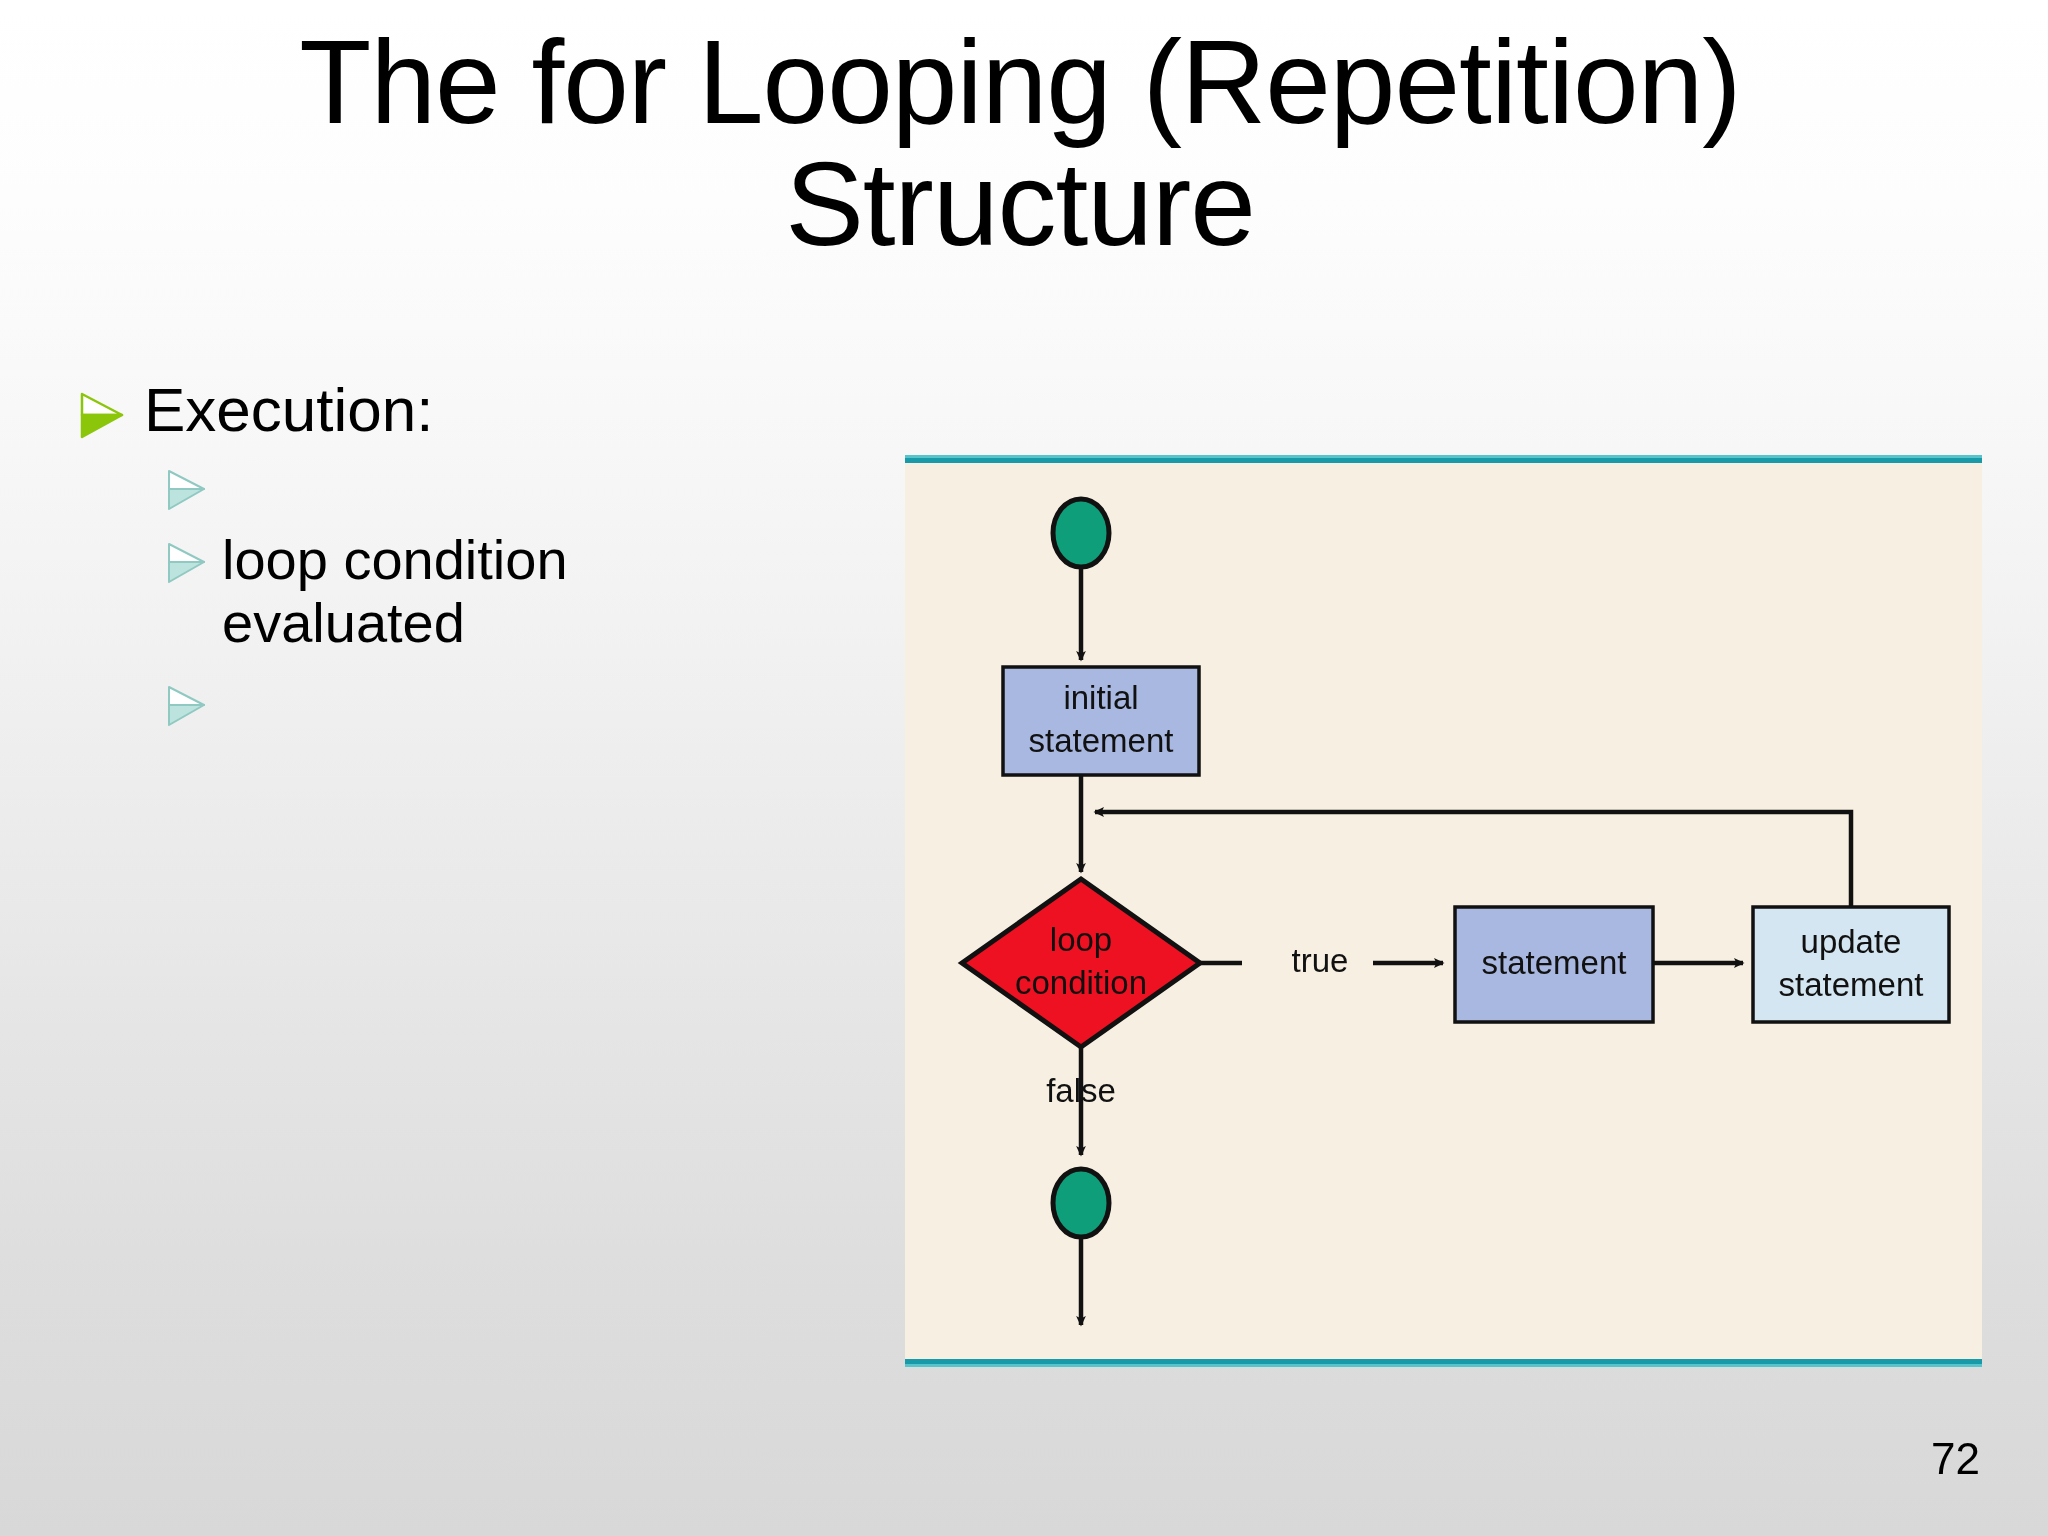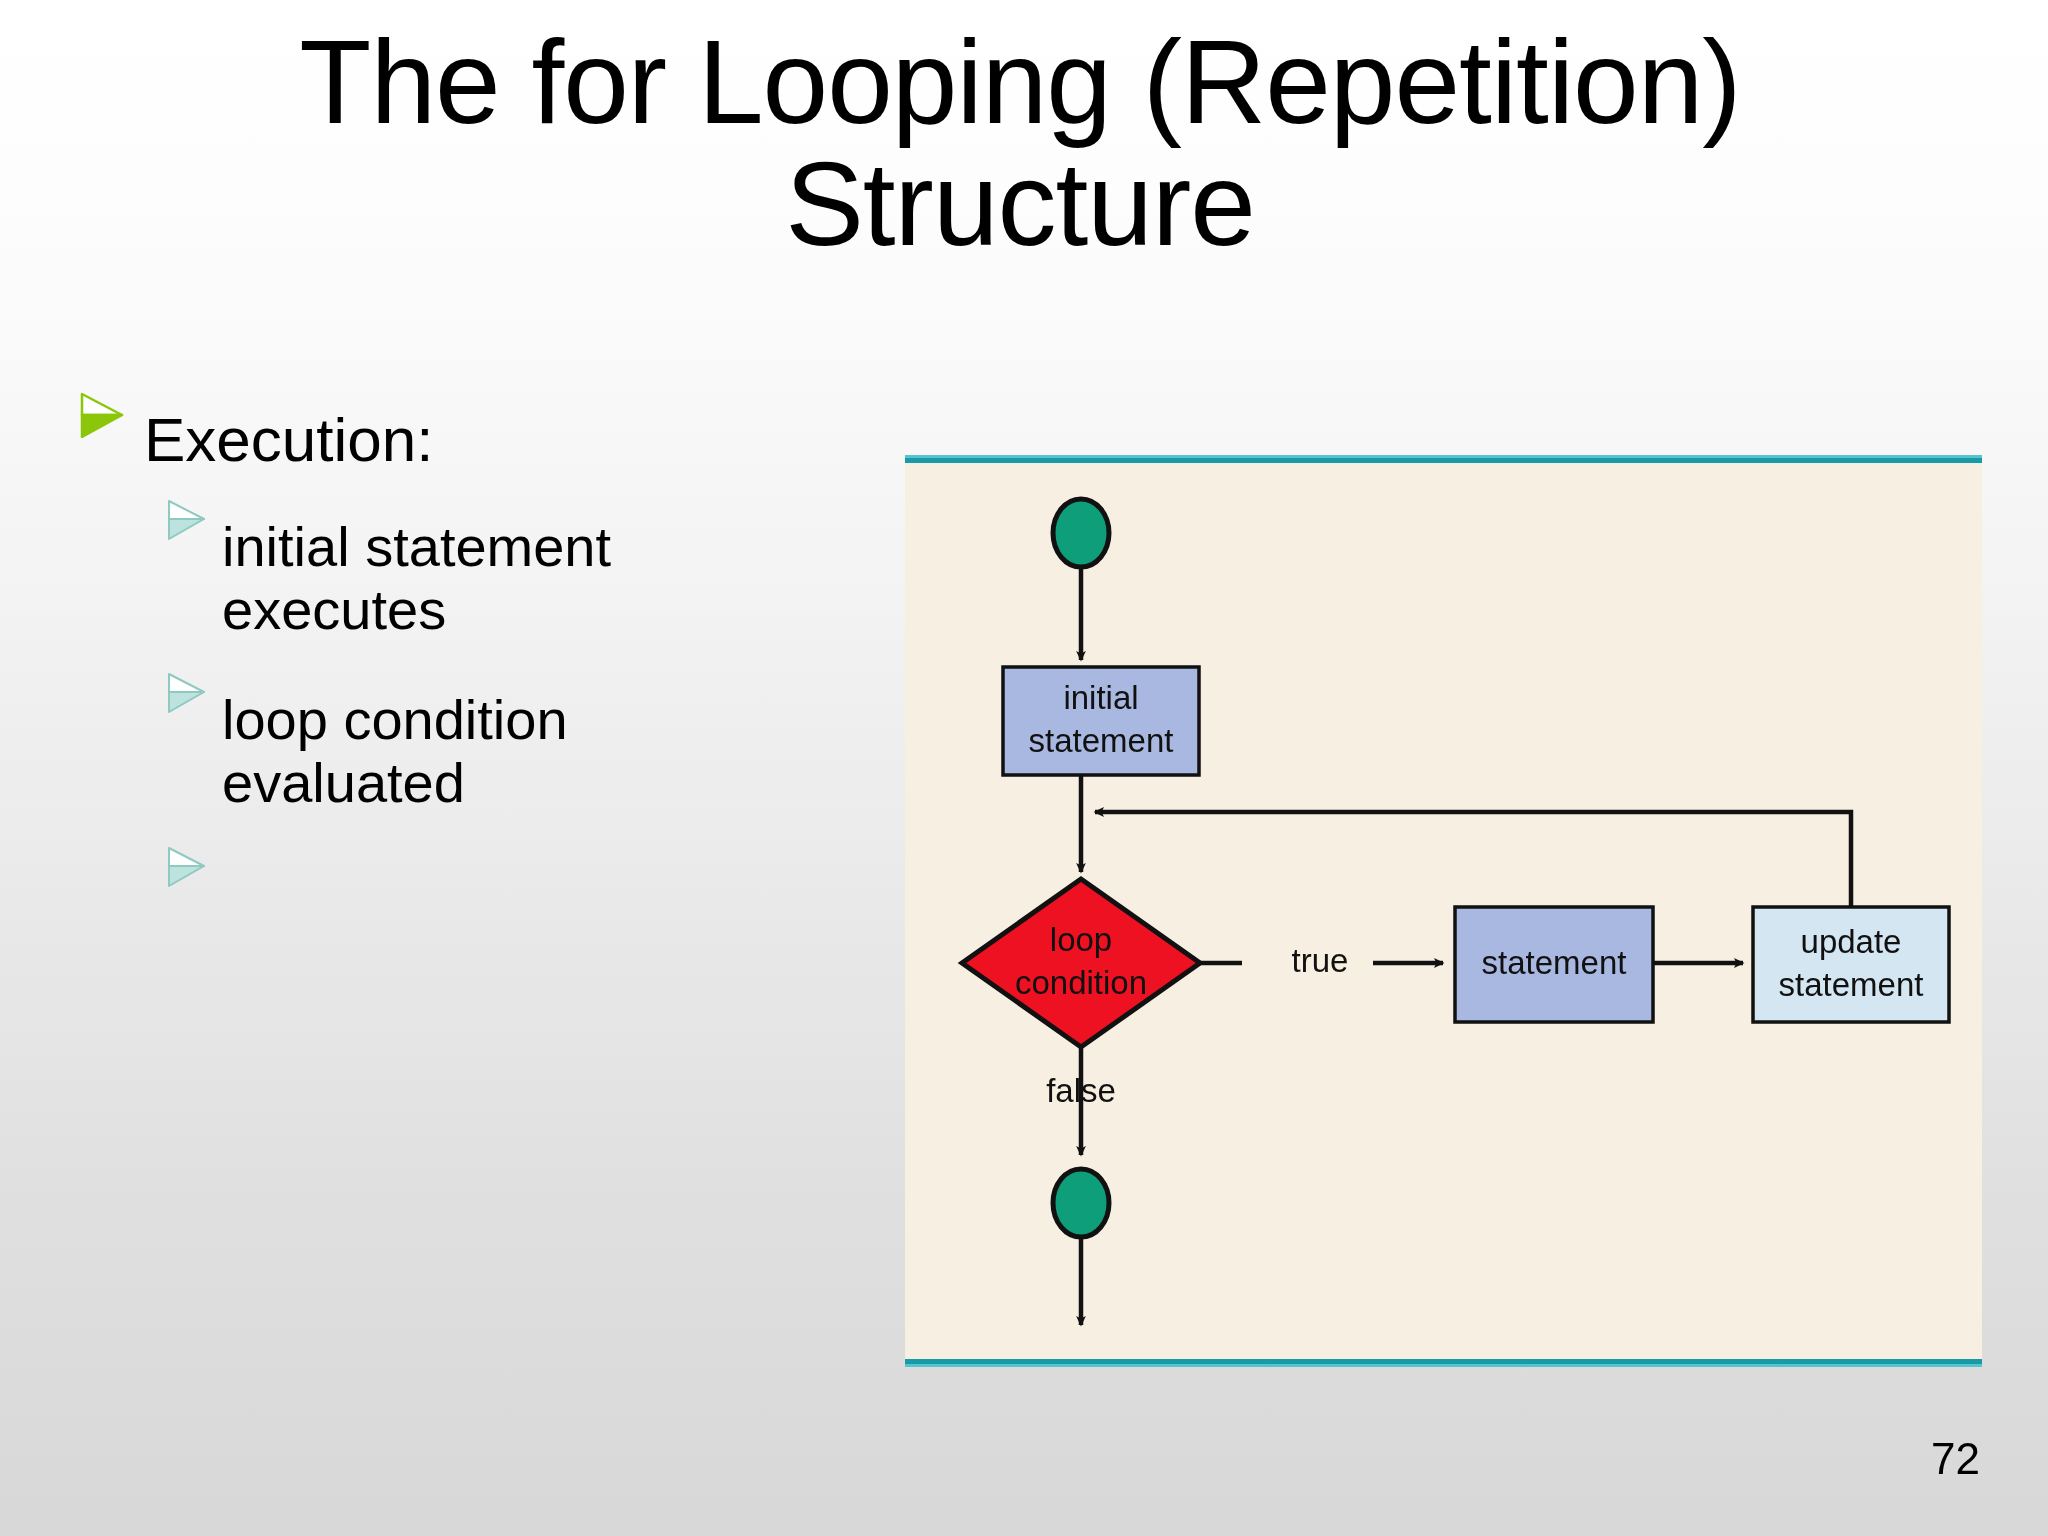--- a/index.html
+++ b/index.html
@@ -54,21 +54,20 @@
   }
   .marker svg { display: block; }
 
   .m1 { width: 46px; margin-top: 14px; margin-right: 20px; }
   .m2 { width: 40px; margin-top: 13px; margin-right: 16px; }
 
   .b-text {
     color: #000000;
     font-family: "Liberation Sans", sans-serif;
     font-weight: 400;
-    margin-top: 30px;
   }
   .t1 { font-size: 62px; line-height: 1.03; }
   .t2 { font-size: 56px; line-height: 1.12; max-width: 600px; }
 
   
   #figure {
     position: absolute;
     left: 905px;
     top: 455px;
     width: 1077px;
@@ -145,21 +144,20 @@
       <span class="b-text t1">Execution:</span>
     </div>
 
     <div class="b-row b-lvl2">
       <span class="marker m2">
         <svg width="40" height="42" viewBox="0 0 40 42">
           <path d="M3 2 L38 20 L3 20 Z" fill="#ffffff" stroke="#8FC9C2" stroke-width="2" stroke-linejoin="round"></path>
           <path d="M3 20 L38 20 L3 40 Z" fill="#BCE3DE" stroke="#8FC9C2" stroke-width="2" stroke-linejoin="round"></path>
         </svg>
       </span>
-      <span class="b-text t2">initial statement executes</span>
     </div>
 
     <div class="b-row b-lvl2">
       <span class="marker m2">
         <svg width="40" height="42" viewBox="0 0 40 42">
           <path d="M3 2 L38 20 L3 20 Z" fill="#ffffff" stroke="#8FC9C2" stroke-width="2" stroke-linejoin="round"></path>
           <path d="M3 20 L38 20 L3 40 Z" fill="#BCE3DE" stroke="#8FC9C2" stroke-width="2" stroke-linejoin="round"></path>
         </svg>
       </span>
       <span class="b-text t2">loop condition evaluated</span>

